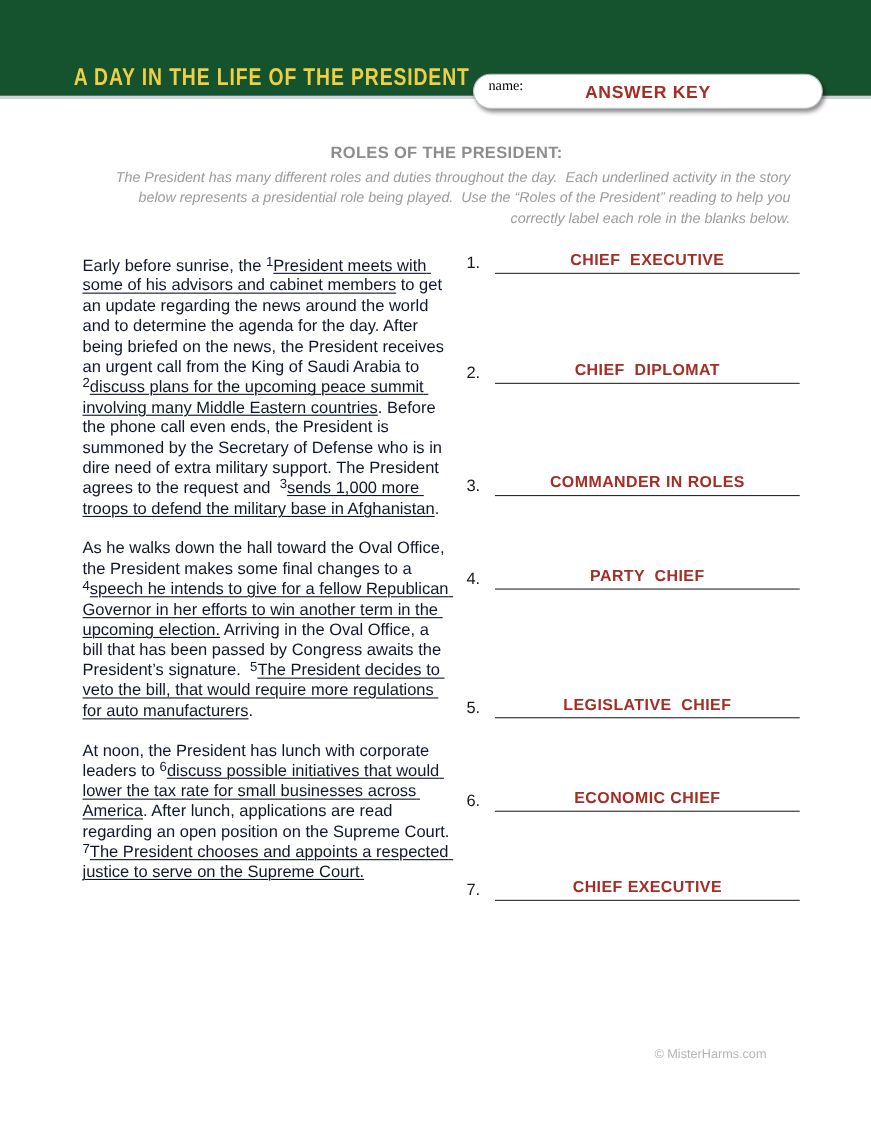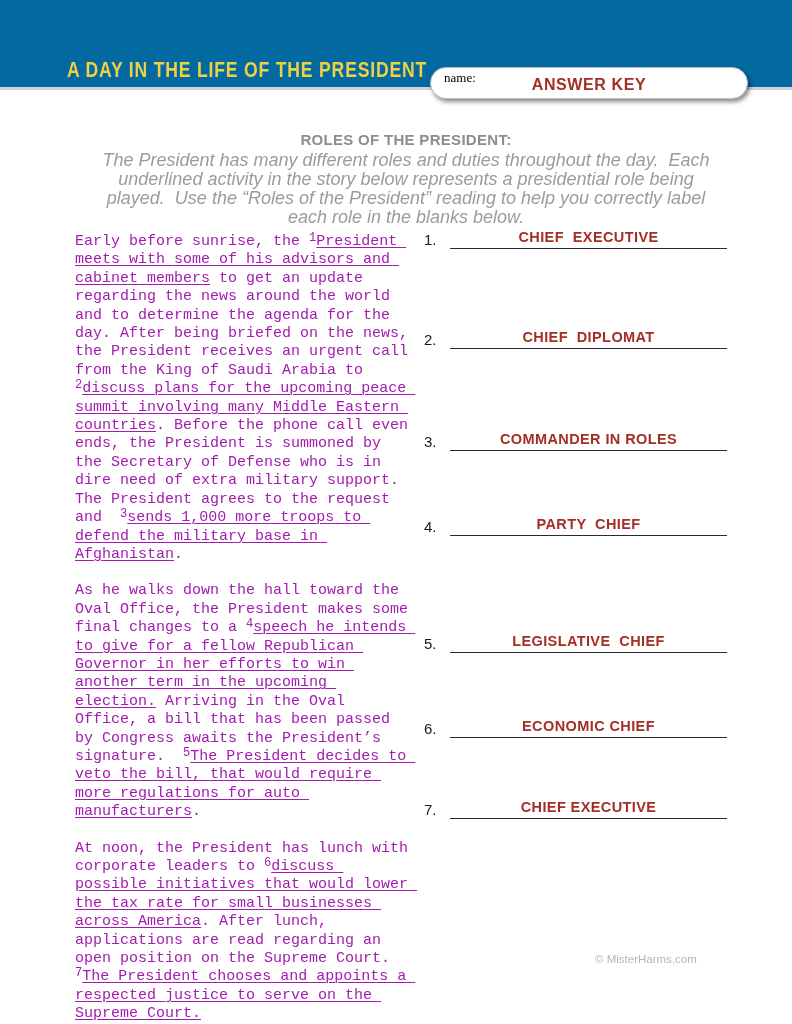--- a/index.html
+++ b/index.html
@@ -12,21 +12,21 @@
     overflow: hidden;
     font-family: "Liberation Sans", sans-serif;
     color: #1a1a1a;
   }
 
   
   .topbar {
     position: absolute;
     left: 0; top: 0;
     width: 792px; height: 90px;
-    background: #0369a1;
+    background: #14532d;
     border-bottom: 3px solid #cfd2d8;
     text-align: center;
   }
   .title {
     position: absolute;
     left: 67px; top: 57px;
     font-size: 22px;
     font-weight: 700;
     letter-spacing: 1px;
     color: #f0d042;
@@ -66,40 +66,40 @@
   .intro { position: absolute; left: 0; top: 131px; width: 792px; text-align: center; padding-left: 20px; }
   .section-heading {
     font-size: 15px;
     font-weight: 700;
     letter-spacing: 0.3px;
     color: #8d8d8d;
   }
   .instructions {
     margin: 3px auto 0;
     max-width: 625px;
-    font-size: 18px;
+    font-size: 13px;
     font-style: italic;
     line-height: 19px;
     color: #9b9b9b;
     white-space: pre-wrap;
+    text-align: right;
   }
 
   
   .story {
     position: absolute;
     left: 75px; top: 233px;
     width: 334px;
   }
   .story p {
     font-size: 15px;
     line-height: 18.4px;
     margin-bottom: 18px;
     white-space: pre-wrap;
-    color: #a21caf;
-    font-family: Liberation Mono, monospace;
+    color: #0f172a;
   }
   .story .u {
     text-decoration: underline;
     text-decoration-thickness: 1px;
     text-underline-offset: 2px;
   }
   .story sup {
     font-size: 12px;
     line-height: 0;
     vertical-align: 4px;

